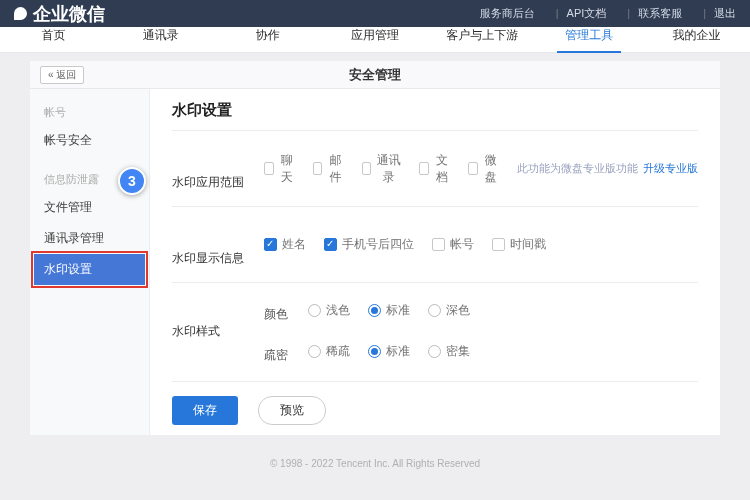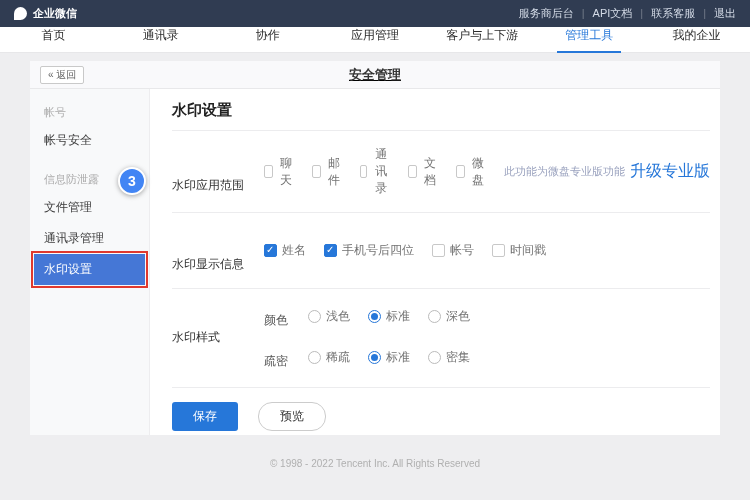--- a/index.html
+++ b/index.html
@@ -9,42 +9,42 @@
     font-family: "Liberation Sans", "DejaVu Sans", sans-serif;
     background: #eeeef0;
   }
 
   
   .topbar {
     height: 27px; background: #303c52;
     display: flex; align-items: center; justify-content: space-between;
     padding: 0 14px;
   }
-  .brand { display: flex; align-items: center; gap: 6px; color: #fff; font-size: 11px; font-weight: bold; }
+  .brand { display: flex; align-items: center; gap: 6px; color: #fff; font-size: 18px; font-weight: bold; }
   .logo-icon { width: 13px; height: 13px; background: #fff; border-radius: 50% 50% 50% 0; display: inline-block; }
-  .topbar-links { display: flex; align-items: center; font-size: 11px; }
+  .topbar-links { display: flex; align-items: center; font-size: 11px; gap: 13px; }
   .toplink { color: #d3dae6; cursor: pointer; }
   .toplink + .toplink::before { content: "|"; margin: 0 8px; color: rgba(255,255,255,0.3); }
 
   
   .mainnav { height: 26px; background: #fff; display: flex; border-bottom: 1px solid #e7e7e9; }
   .tab { flex: 1; display: flex; justify-content: center;
          font-size: 12px; color: #2b2b2b; position: relative; cursor: pointer; }
   .tab[data-active="true"] { color: #2677d9; }
   .tab[data-active="true"]::after {
     content: ""; position: absolute; bottom: -1px; left: 50%; transform: translateX(-50%);
     width: 64px; height: 2px; background: #2677d9;
   }
 
   
   .workspace { padding: 8px 30px 0; }
   .card { background: #fff; }
   .card-header {
     position: relative; height: 28px; background: #f9f9fb; border-bottom: 1px solid #e8e8ea;
-    display: flex; align-items: center; justify-content: center; text-decoration: underline;
+    display: flex; align-items: center; justify-content: center;
   }
   .back-btn {
     position: absolute; left: 10px; top: 5px; height: 18px; padding: 0 7px;
     font-size: 10px; color: #666; background: #fff; border: 1px solid #c9c9c9;
     border-radius: 2px; cursor: pointer; font-family: inherit;
   }
   .page-title { font-size: 13px; font-weight: bold; color: #333; }
 
   .card-body { display: flex; height: 346px; position: relative; }
 
@@ -77,21 +77,21 @@
 
   .opt { display: inline-flex; align-items: center; margin-right: 18px; cursor: pointer; }
   .box { width: 13px; height: 13px; border: 1px solid #c8c8c8; border-radius: 2px; background: #fff; position: relative; }
   .box[data-checked="true"] { background: #2677d9; border-color: #2677d9; }
   .box[data-checked="true"]::after {
     content: "✓"; position: absolute; color: #fff; font-size: 10px; left: 1px; top: -1px; font-weight: bold;
   }
   .opt-label { margin-left: 5px; color: #737373; text-align: center; }
 
   .note { color: #9ba3bf; font-size: 11px; margin-right: 5px; white-space: nowrap; }
-  .upgrade { color: #2677d9; font-size: 16px; cursor: pointer; text-decoration: none; white-space: nowrap; text-align: center; }
+  .upgrade { color: #2677d9; font-size: 11px; cursor: pointer; text-decoration: none; white-space: nowrap; text-align: center; }
 
   .style-row { align-items: flex-start; padding: 12px 0 4px; }
   .style-lines { display: flex; flex-direction: column; }
   .style-line { display: flex; align-items: center; padding: 3px 0 13px; }
   .sub-label { width: 44px; color: #555; margin-top: 8px; }
   .radio { width: 13px; height: 13px; border: 1px solid #bbb; border-radius: 50%; background: #fff; position: relative; }
   .radio[data-checked="true"] { border-color: #2677d9; }
   .radio[data-checked="true"]::after {
     content: ""; position: absolute; left: 2px; top: 2px; width: 7px; height: 7px;
     border-radius: 50%; background: #2677d9;

